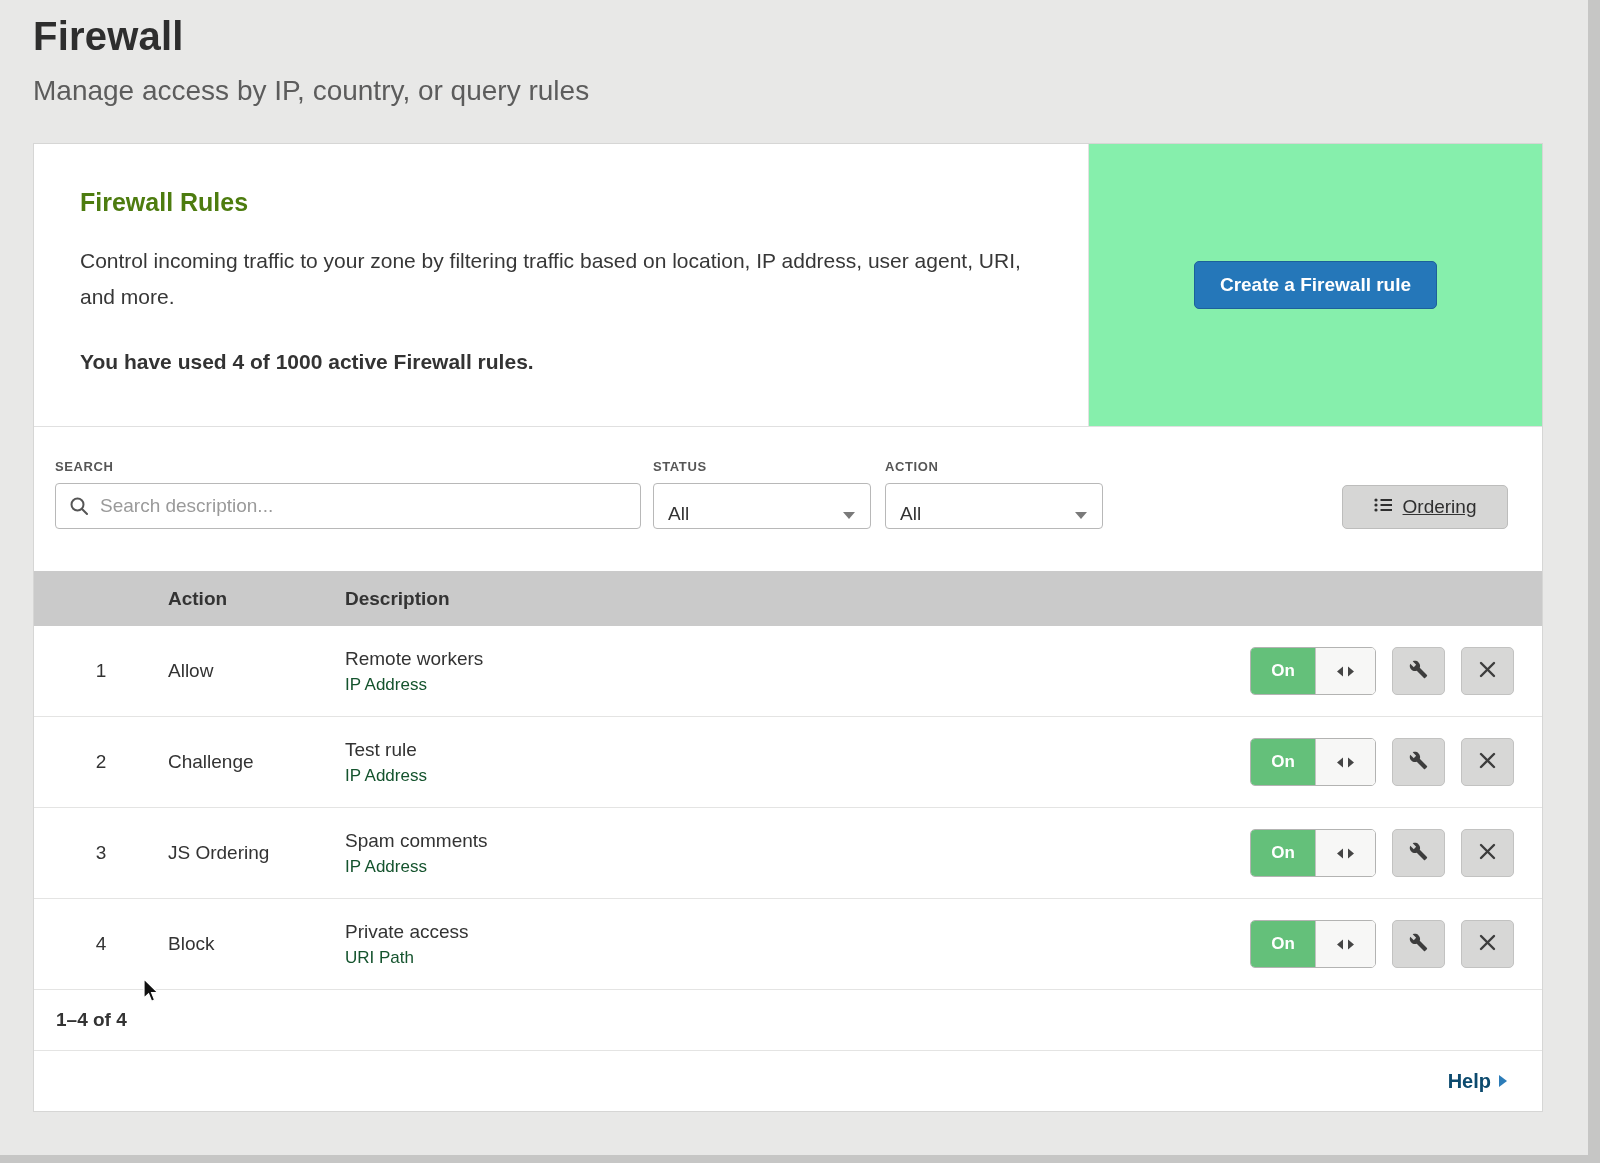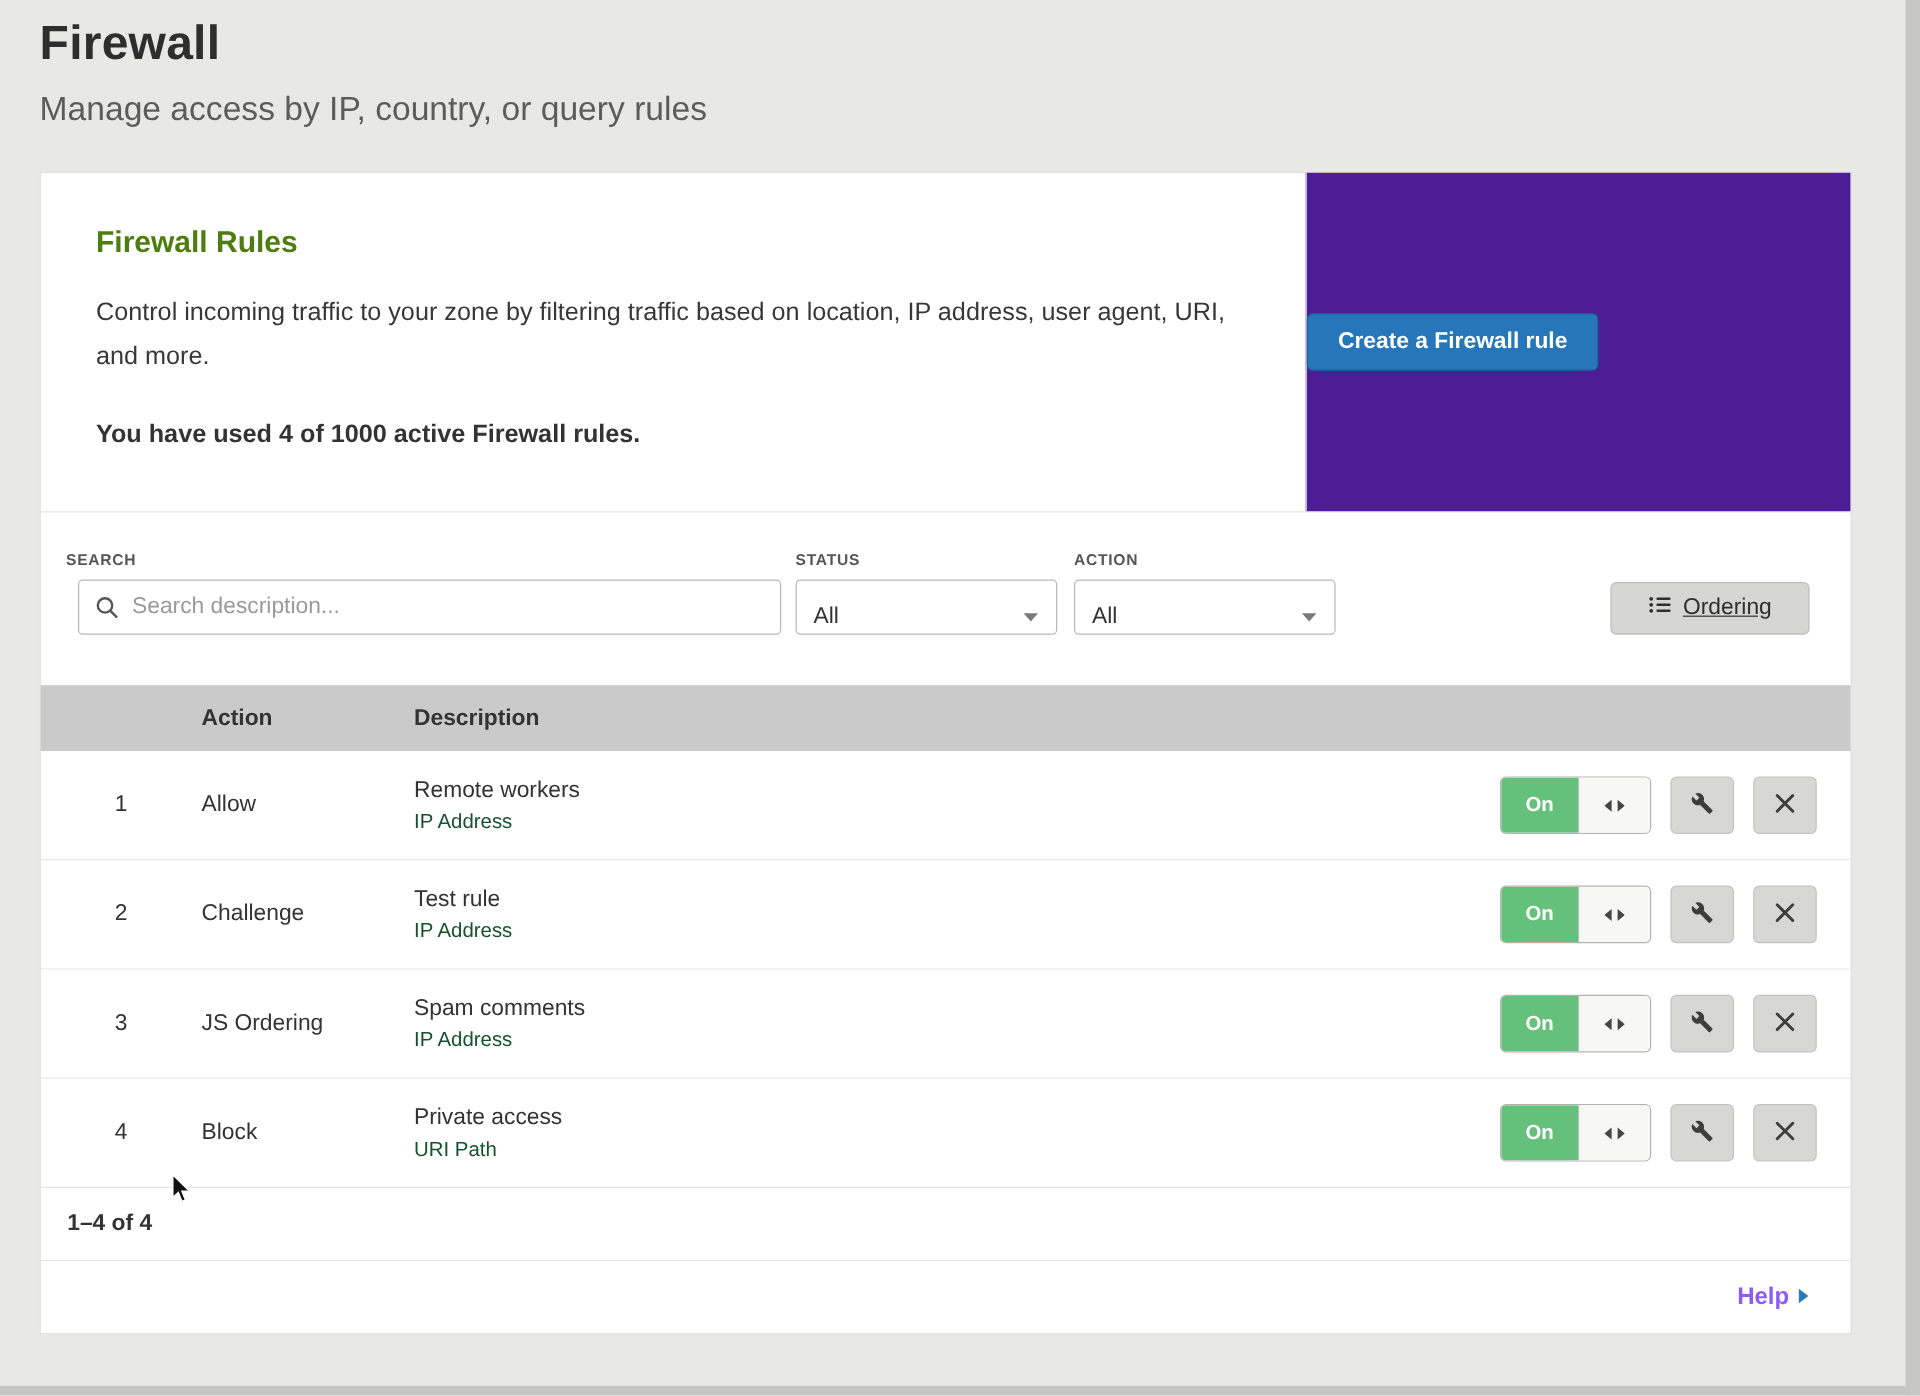--- a/index.html
+++ b/index.html
@@ -24,43 +24,43 @@
     background:#ffffff;
     border:1px solid #d6d6d5;
   }
 
   .card-top { display:flex; height:282px; }
   .card-top-left { flex:1; padding:44px 46px 0 46px; background:#ffffff; }
   .panel-title { margin:0 0 26px 0; font-size:25px; font-weight:700; color:#4d7c0f; }
   .panel-desc { margin:0; font-size:21px; line-height:1.7; color:#373737; max-width:945px; }
   .panel-usage { margin:36px 0 0 0; font-size:21px; font-weight:700; color:#333; }
   .card-top-right {
-    width:454px; background:#4c1d95;
-    display:flex; align-items:center; 
+    width:454px; background:#86efac;
+    display:flex; align-items:center; justify-content:center;
     border-left:1px solid #e2e2e1;
   }
   .create-btn {
     background:#2577b9; color:#fff;
     border:1px solid #1d609a; border-radius:5px;
     font-family:inherit; font-size:19px; font-weight:600;
     padding:12px 25px; cursor:pointer;
   }
 
   
   .filters {
     height:145px; padding:32px 34px 0 21px;
     display:flex; border-top:1px solid #e0e0e0;
     background:#fff;
   }
   .filter-group { display:flex; flex-direction:column; }
   .filter-label {
     font-size:13px; font-weight:700; letter-spacing:0.6px;
     color:#565656; margin-bottom:8px; height:16px; line-height:16px;
   }
-  .search-wrap { position:relative; width:586px;margin-left:10px; }
+  .search-wrap { position:relative; width:586px; }
   .search-input {
     width:100%; height:46px;
     border:1px solid #b8b8b8; border-radius:4px;
     padding:0 14px 0 44px; font-family:inherit; font-size:19px; color:#333;
     background:#fff; outline:none;
   }
   .search-input::placeholder { color:#9a9a9a; }
   .search-icon { position:absolute; left:14px; top:13px; }
   .status-group { margin-left:12px; }
   .action-group { margin-left:14px; }
@@ -121,21 +121,21 @@
     height:61px; display:flex; align-items:center;
     padding-left:22px; font-size:19px; font-weight:700; color:#333;
     border-bottom:1px solid #e4e4e3; background:#fff;
   }
   .card-footer {
     height:60px; display:flex; align-items:center; justify-content:flex-end;
     padding-right:34px; background:#fff;
   }
   .help-link {
     display:flex; align-items:center; gap:7px;
-    font-size:20px; font-weight:600; color:#8b5cf6;
+    font-size:20px; font-weight:600; color:#0c4a6e;
     text-decoration:none; cursor:pointer;
   }
 
   
   .cursor { position:absolute; left:142px; top:978px; pointer-events:none; z-index:50; }
   .edge-right { position:absolute; right:0; top:0; width:12px; height:100%; background:#c6c6c5; }
   .edge-bottom { position:absolute; left:0; bottom:0; width:100%; height:8px; background:#c6c6c5; }
 </style>
 </head>
 <body>

